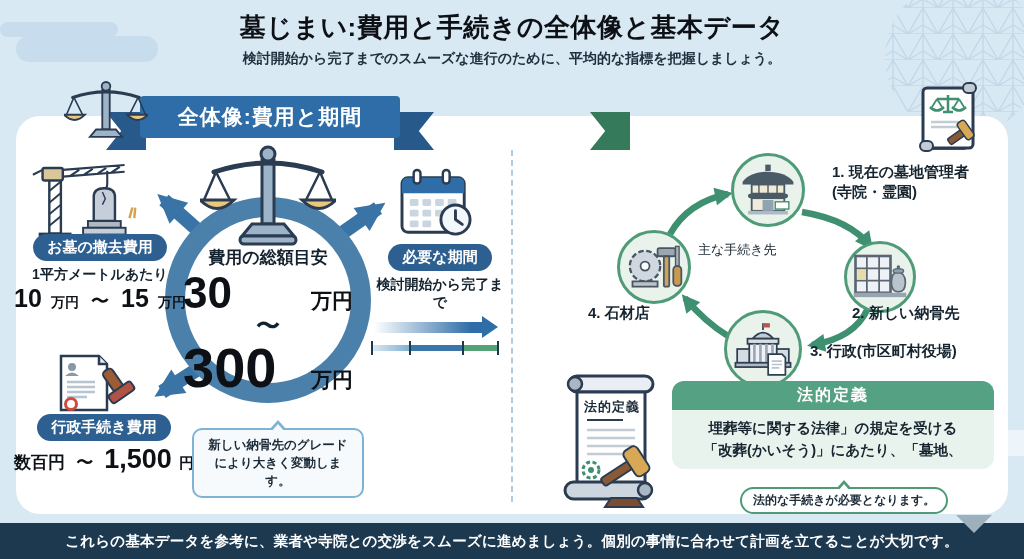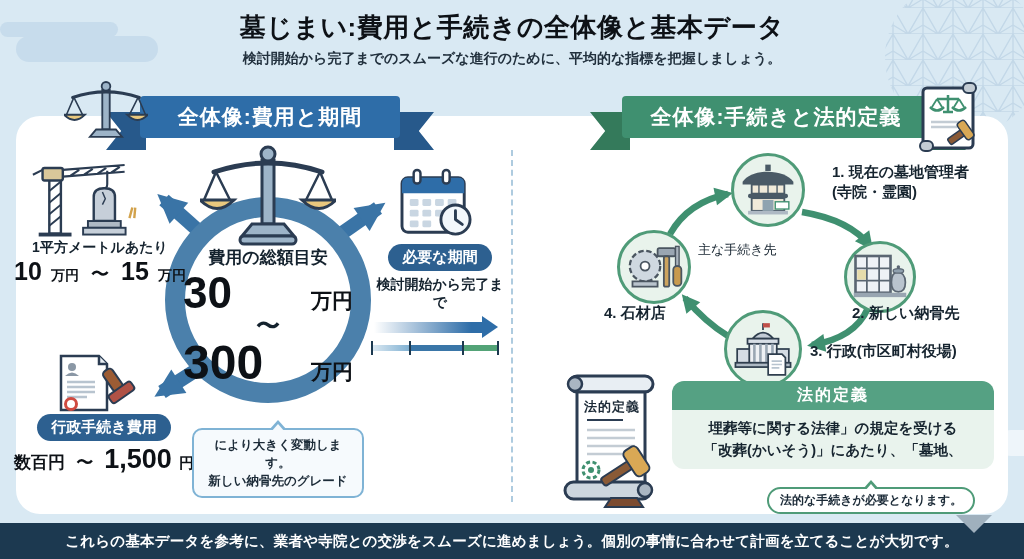--- a/index.html
+++ b/index.html
@@ -141,26 +141,27 @@
 
   <div class="abs ring"></div>
   <div class="abs ctr" style="left:183px;top:246px;width:170px;z-index:3;">
     <div style="font-size:17px;font-weight:800;">費用の総額目安</div>
     <div class="amount-line" style="margin-top:2px;">
       <span style="font-size:44px;line-height:1;">30</span>
       <span style="font-size:21px;">万円</span>
     </div>
     <div style="font-size:24px;font-weight:800;line-height:.9;">〜</div>
     <div class="amount-line">
-      <span style="font-size:48px;line-height:1.1;">300</span>
+      <span style="font-size:56px;line-height:1.1;">300</span>
       <span style="font-size:21px;">万円</span>
     </div>
   </div>
 
   <div class="abs ctr" style="left:14px;top:234px;width:172px;z-index:3;">
+    <span class="badge">お墓の撤去費用</span>
     <div style="font-size:14px;font-weight:700;margin-top:5px;">1平方メートルあたり</div>
     <div class="amount-line">
       <span style="font-size:25px;">10</span>
       <span style="font-size:14px;">万円</span>
       <span style="font-size:18px;padding:0 3px;">〜</span>
       <span style="font-size:25px;">15</span>
       <span style="font-size:14px;">万円</span>
     </div>
   </div>
   <div class="abs bubble" style="left:52px;top:316px;">石材店に依頼</div>
@@ -231,29 +232,26 @@
     <div class="amount-line" style="margin-top:3px;">
       <span style="font-size:17px;">数百円</span>
       <span style="font-size:17px;padding:0 4px;">〜</span>
       <span style="font-size:27px;">1,500</span>
       <span style="font-size:15px;">円</span>
     </div>
   </div>
   <div class="abs bubble" style="left:44px;top:480px;">自治体発行の手数料</div>
 
   <div class="abs notebox ctr" style="left:192px;top:428px;width:152px;z-index:3;">
+    <div>新しい納骨先のグレード</div>
     <div>により大きく変動します。</div>
-    <div>新しい納骨先のグレード</div>
   </div>
 
   <div class="abs tail tail-green tail-l" style="left:590px;top:112px;"></div>
   <div class="abs tail tail-green tail-r" style="left:926px;top:112px;"></div>
-  <div class="abs ribbon rib-green" style="left:622px;top:96px;width:308px;">
-    <span>全体像:手続きと法的定義</span>
-  </div>
 
   <svg class="abs" style="left:916px;top:80px;z-index:5;" width="66" height="74" viewBox="0 0 64 74">
     <rect x="6" y="8" width="50" height="60" rx="4" fill="#fff" stroke="#2b3c52" stroke-width="3"></rect>
     <rect x="46" y="3" width="13" height="10" rx="5" fill="#c3ccd4" stroke="#2b3c52" stroke-width="2"></rect>
     <rect x="3" y="61" width="13" height="10" rx="5" fill="#c3ccd4" stroke="#2b3c52" stroke-width="2"></rect>
     <path d="M31,15 v16 M20,19 h22 M26,32 h10" stroke="#3f9070" stroke-width="2.5" fill="none"></path>
     <path d="M20,19 l-5,8 M20,19 l5,8 M42,19 l-5,8 M42,19 l5,8" stroke="#3f9070" stroke-width="1.8" fill="none"></path>
     <path d="M13,27 q7,7 14,0 M35,27 q7,7 14,0" fill="none" stroke="#3f9070" stroke-width="2.5"></path>
     <path d="M14,42 h34 M14,47 h26" stroke="#c3ccd4" stroke-width="2.5"></path>
     <g transform="rotate(-35 40 56)">
@@ -324,21 +322,21 @@
       <rect x="53.5" y="28" width="9" height="22" rx="4" fill="#c89a4e" stroke="#4a5560" stroke-width="2"></rect>
     </svg>
   </div>
 
   <div class="abs flabel" style="left:832px;top:162px;">
     <div>1. 現在の墓地管理者</div>
     <div>(寺院・霊園)</div>
   </div>
   <div class="abs flabel" style="left:852px;top:303px;">2. 新しい納骨先</div>
   <div class="abs flabel" style="left:810px;top:341px;">3. 行政(市区町村役場)</div>
-  <div class="abs flabel" style="left:604px;top:303px;text-align:right;">4. 石材店</div>
+  <div class="abs flabel" style="left:588px;top:303px;text-align:right;">4. 石材店</div>
   <div class="abs" style="left:698px;top:241px;font-size:13px;font-weight:400;z-index:3;">主な手続き先</div>
 
   <svg class="abs" style="left:560px;top:370px;z-index:3;" width="102" height="142" viewBox="0 0 100 142">
     <rect x="8" y="6" width="84" height="16" rx="8" fill="#e8eef3" stroke="#2b3c52" stroke-width="3"></rect>
     <circle cx="14" cy="14" r="7" fill="#aab6c2" stroke="#2b3c52" stroke-width="2.5"></circle>
     <path d="M16,22 h68 v92 h-68 z" fill="#fff" stroke="#2b3c52" stroke-width="3"></path>
     <path d="M26,50 h36" stroke="#2b3c52" stroke-width="2"></path>
     <path d="M26,60 h48 M26,68 h48 M26,76 h48 M26,84 h36" stroke="#c3ccd4" stroke-width="2.5"></path>
     <circle cx="30" cy="100" r="8" fill="none" stroke="#3f9070" stroke-width="3" stroke-dasharray="4 2.5"></circle>
     <circle cx="30" cy="100" r="3" fill="#3f9070"></circle>
@@ -352,20 +350,20 @@
   </svg>
   <div class="abs" style="left:584px;top:398px;font-size:13px;font-weight:800;color:#1d2b38;letter-spacing:1px;z-index:4;">法的定義</div>
 
   <div class="abs legal-box">
     <div class="legal-head">法的定義</div>
     <div class="legal-body">
       <div>埋葬等に関する法律」の規定を受ける</div>
       <div>「改葬(かいそう)」にあたり、「墓地、</div>
     </div>
   </div>
-  <div class="abs bubble green ctr" style="left:767px;top:487px;z-index:3;">法的な手続きが必要となります。</div>
+  <div class="abs bubble green ctr" style="left:740px;top:487px;z-index:3;">法的な手続きが必要となります。</div>
 
   <div class="abs" style="left:956px;top:515px;width:36px;height:18px;background:#9fb0bd;clip-path:polygon(0 0,100% 0,50% 100%);z-index:6;"></div>
   <div class="abs footer">
     <span>これらの基本データを参考に、業者や寺院との交渉をスムーズに進めましょう。個別の事情に合わせて計画を立てることが大切です。</span>
   </div>
 
 </div>
 
 </body></html>

